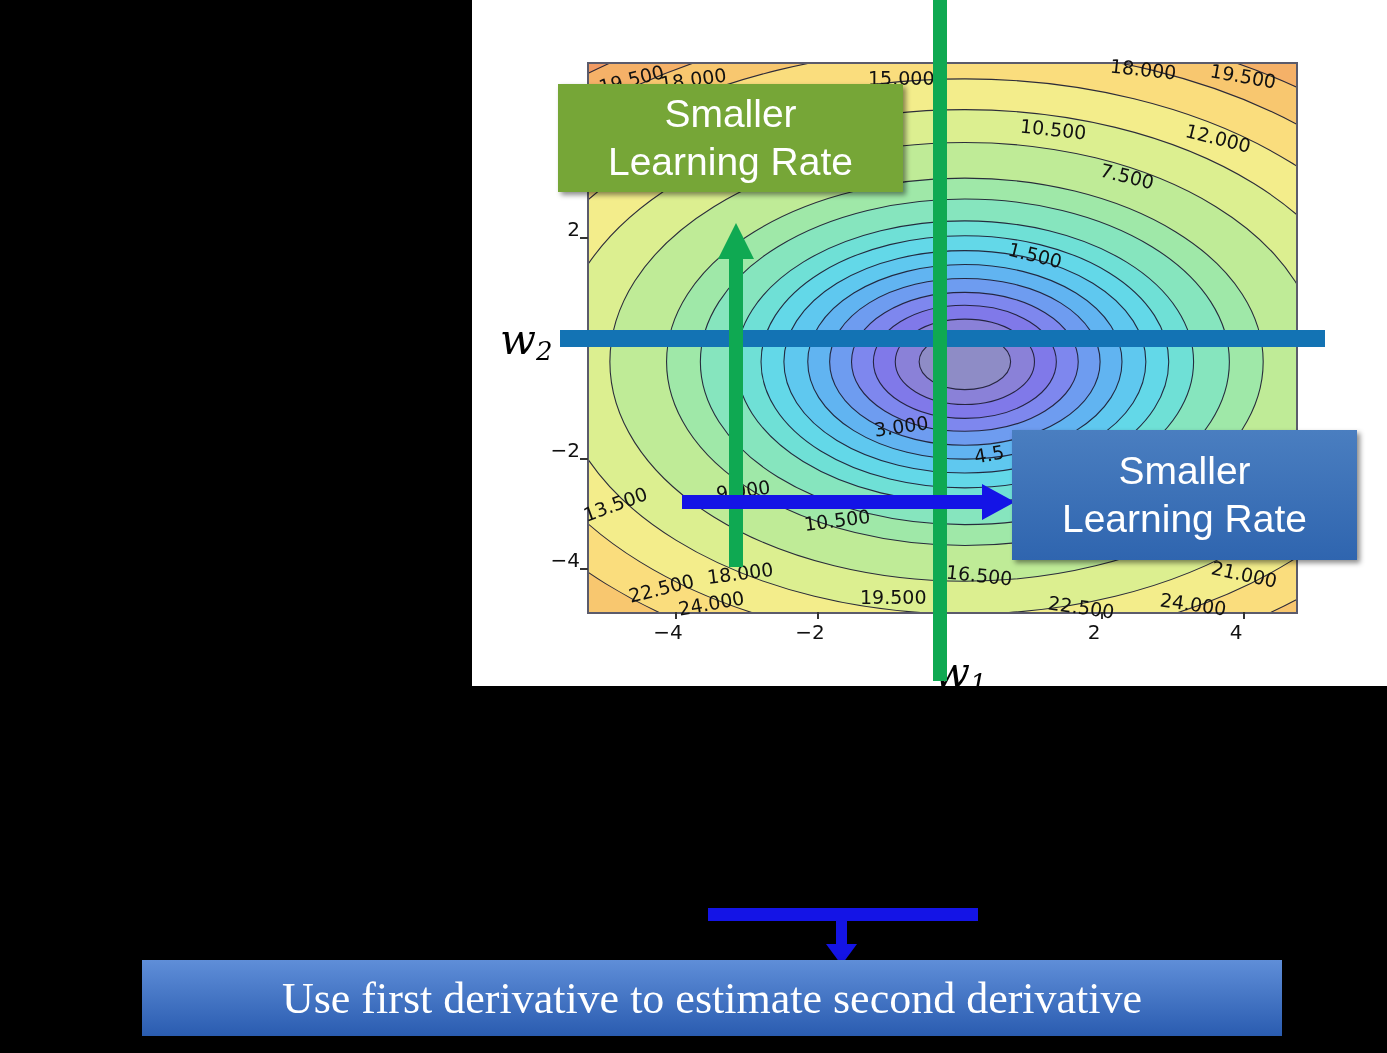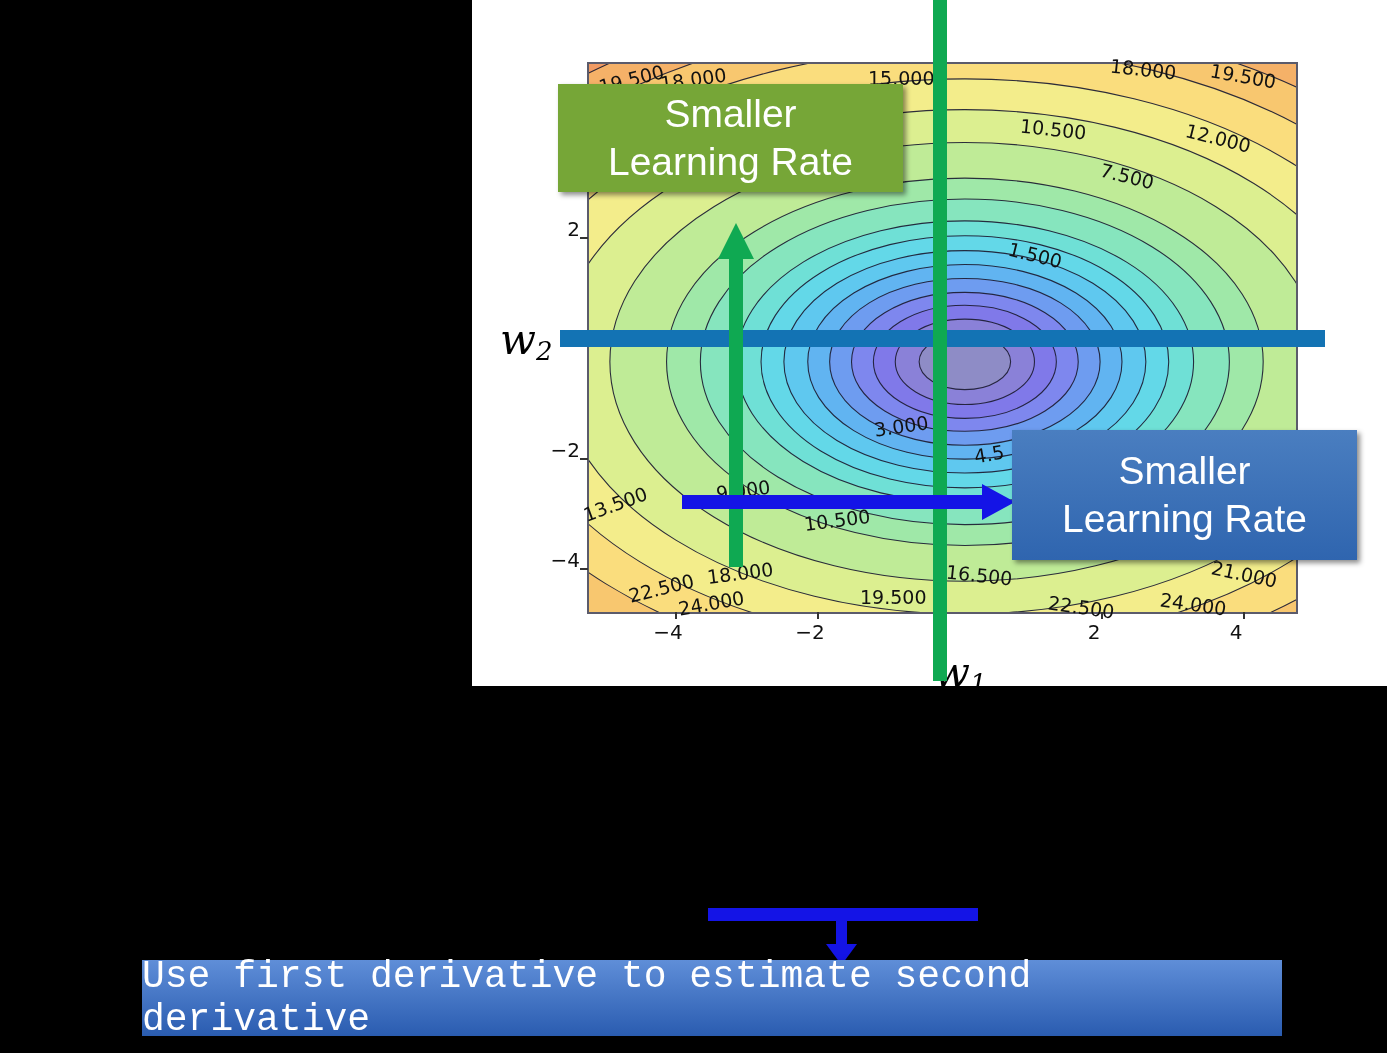--- a/index.html
+++ b/index.html
@@ -82,22 +82,22 @@
     left:1012px;top:430px;width:345px;height:130px;
     background:linear-gradient(180deg,#4a7ec0 0%,#2f65af 100%);
   }
 
   
   #bottom-banner{
     left:142px;top:960px;width:1140px;height:76px;
     background:linear-gradient(180deg,#5f8ed8 0%,#2a5cb0 100%);
     display:flex;align-items:center;justify-content:center;
     color:#fff;
-    font-family:Liberation Mono, monospace;
-    font-size:38px;
+    font-family:Liberation Serif, serif;
+    font-size:44px;
     box-shadow:3px 3px 6px rgba(0,0,0,.5);
   }
 
   
   .clabel{
     position:absolute;
     font-family:"DejaVu Sans", sans-serif;
     font-size:19px;
     color:#111;
     white-space:nowrap;

